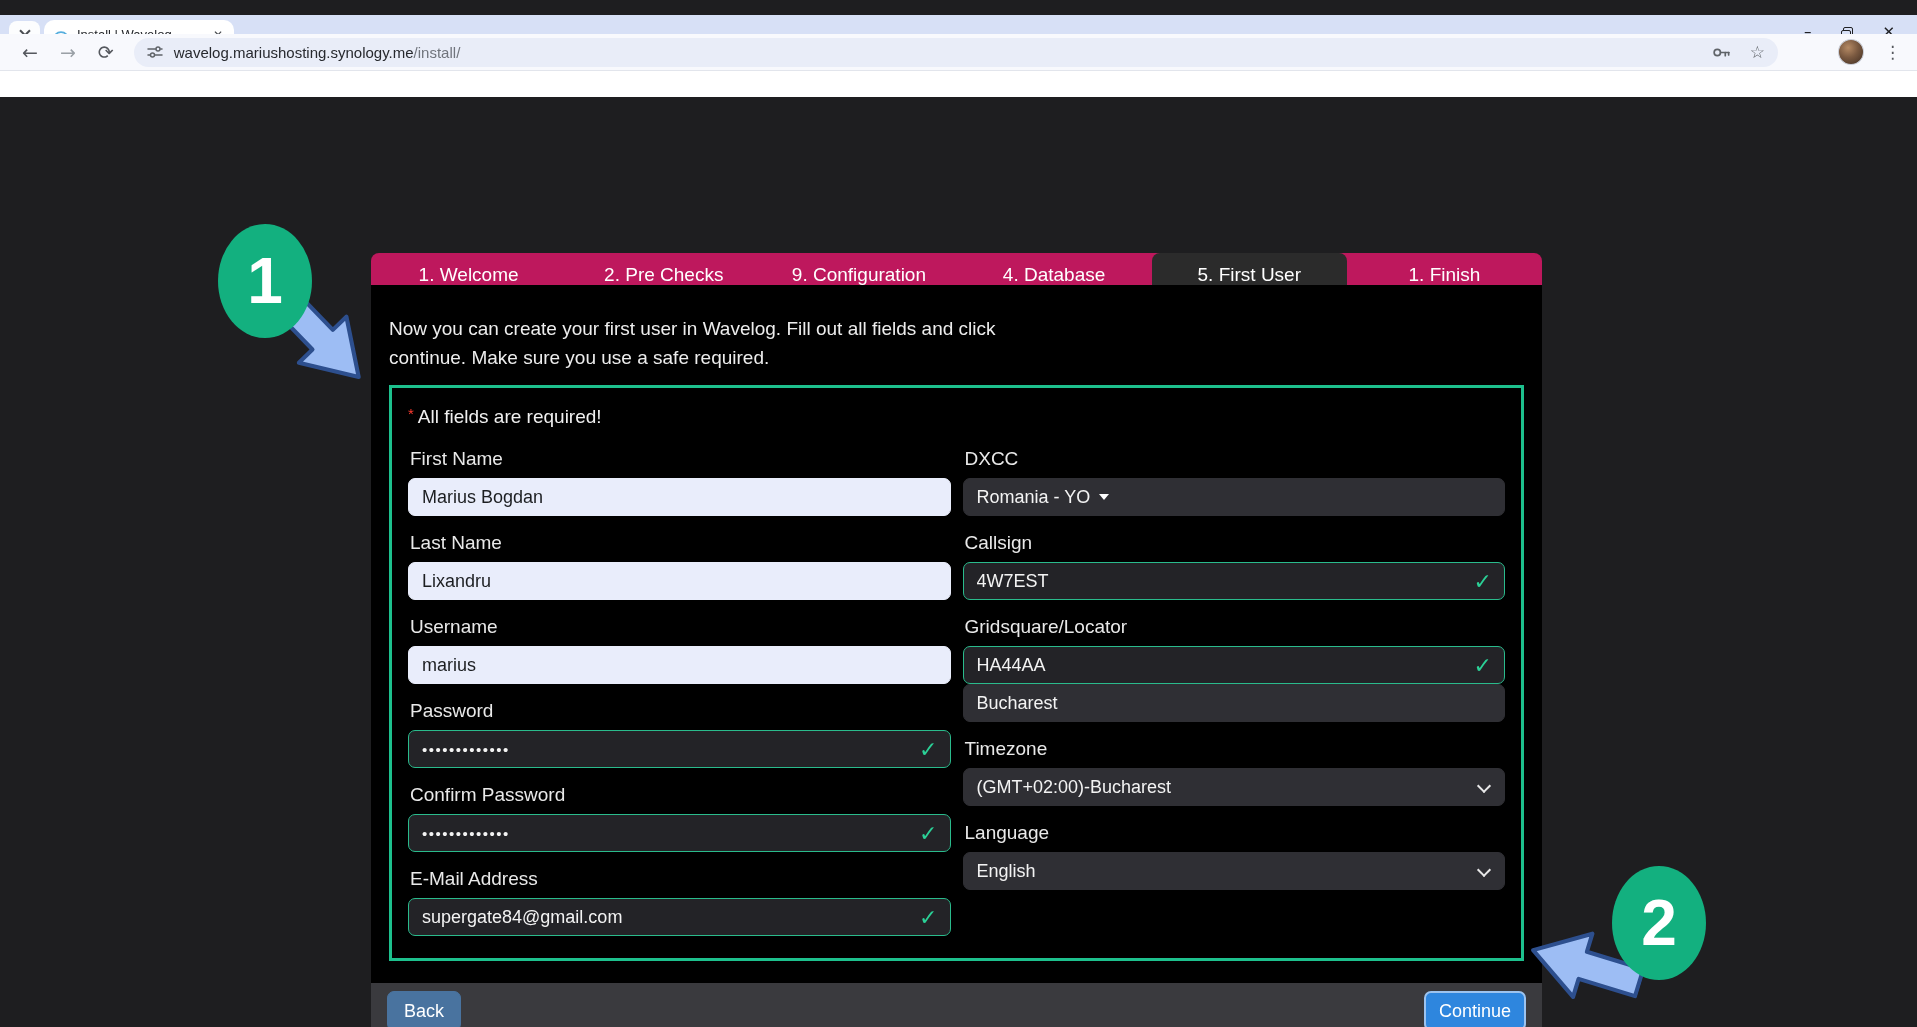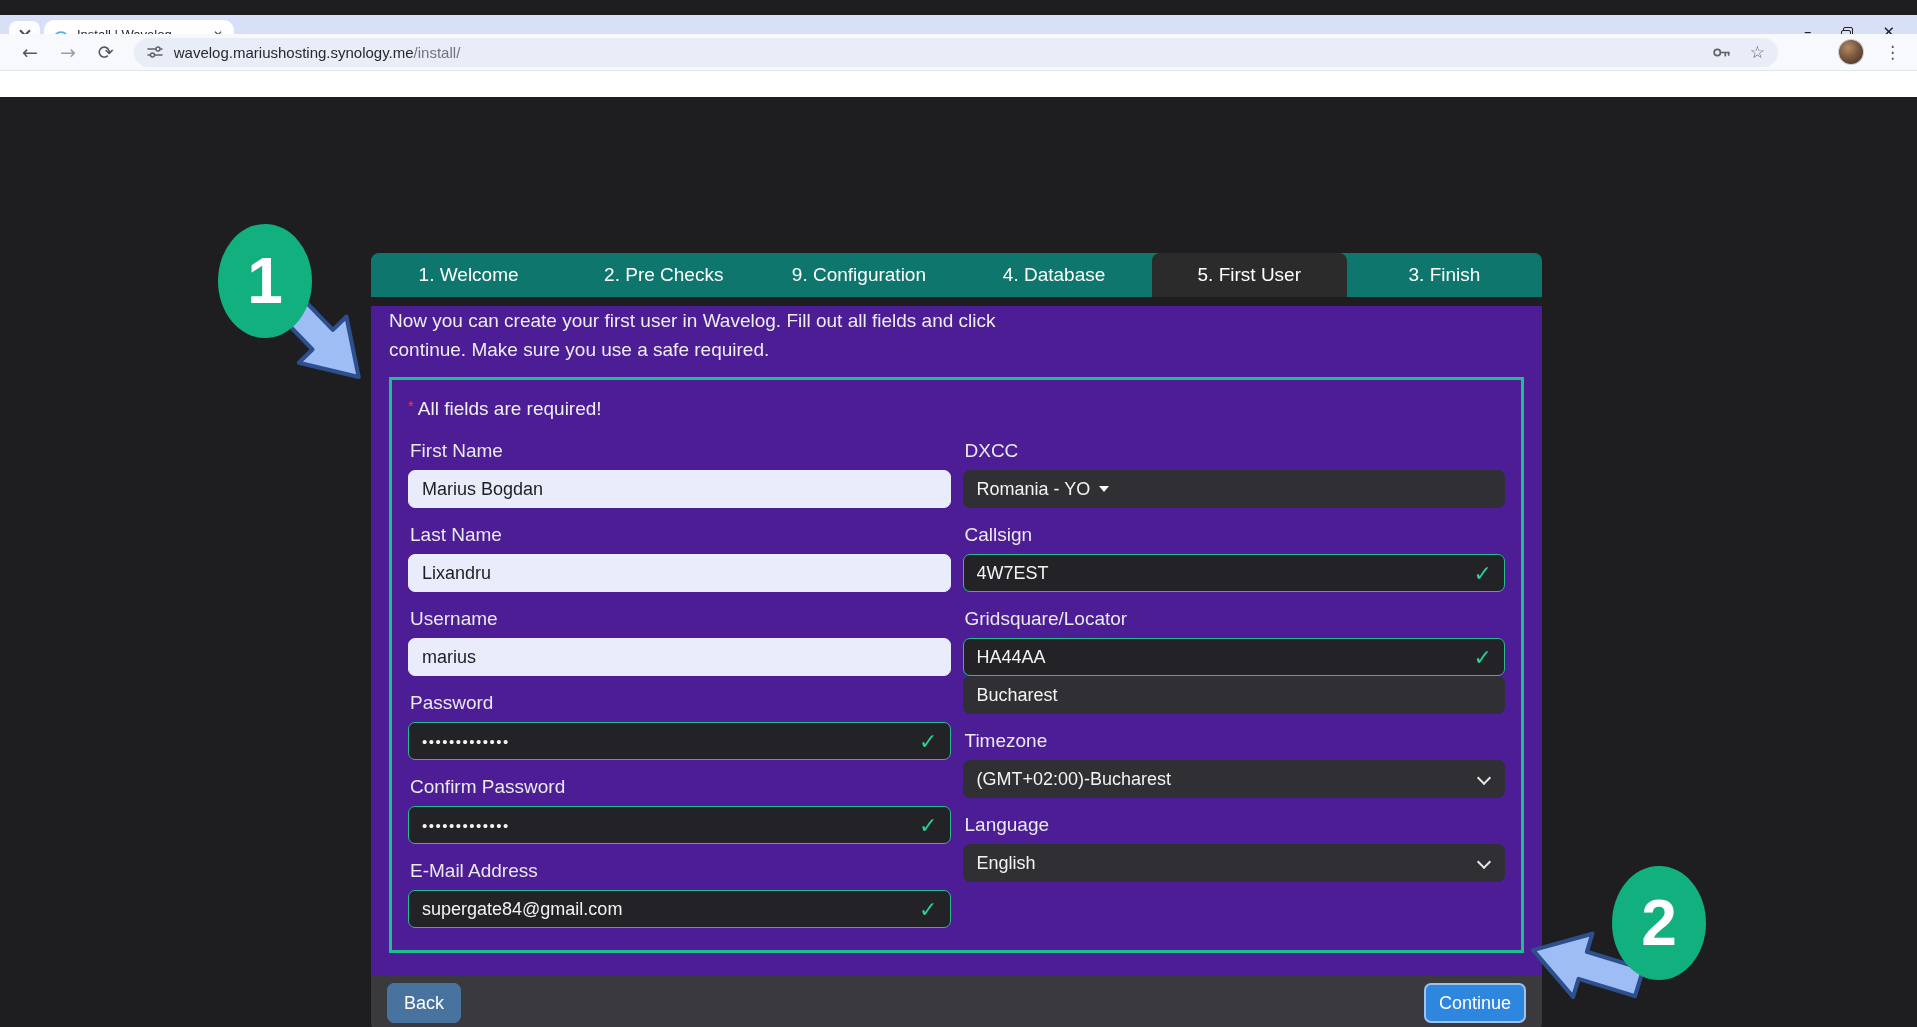--- a/index.html
+++ b/index.html
@@ -36,24 +36,24 @@
     font-family:"DejaVu Sans",sans-serif; }
   .avatar { width:26px; height:26px; border-radius:50%; margin-left:60px;
     background:radial-gradient(circle at 38% 32%, #b58a64 0%, #7a5940 45%, #3e2d22 100%);
     border:1px solid #c9cdd6; }
   .menu-dots { margin-left:20px; margin-right:16px; color:#55585e; font-size:17px; font-family:"DejaVu Sans",sans-serif; }
   .white-strip { position:absolute; left:0; top:71px; width:100%; height:26px; background:#ffffff; }
   .page { position:absolute; left:0; top:97px; width:100%; height:930px; background:#1e1e20; }
 
   
   .card { position:absolute; left:371px; top:253px; width:1171px; z-index:1; }
-  .wtabs { height:44px; background:#0f766e; border-radius:8px 8px 0 0; display:flex; }
+  .wtabs { height:32px; background:#be185d; border-radius:8px 8px 0 0; display:flex; }
   .wtab { flex:1; text-align:center; line-height:44px; font-size:19px; color:#ffffff; }
   .wtab.active { background:#2b2b2b; border-radius:8px 8px 0 0; }
-  .content { background:#4c1d95; padding:0 18px 22px; }
+  .content { background:#000000; padding:20px 18px 22px; }
   .intro { font-size:19px; line-height:29px; color:#ededed; margin-top:9px; }
   .greenbox { margin-top:13px; border:3px solid #1dc08d; padding:12px 16px 22px; }
   .required { font-size:19px; color:#f0f0f0; margin-top:6px; }
   .req-ast { color:#ff3b30; font-size:15px; position:relative; top:-4px; margin-right:4px; }
   .grid { display:grid; grid-template-columns:1fr 1fr; column-gap:12px; margin-top:4px; }
   .field-label { font-size:19px; color:#e9e9e9; margin:16px 2px 8px; }
   .input-wrap { position:relative; }
   .ibox { width:100%; height:38px; border-radius:7px; font-size:18px; padding:0 13px;
     border:1px solid transparent; font-family:"Liberation Sans","DejaVu Sans",sans-serif;
     display:flex; align-items:center; outline:none; }
@@ -138,21 +138,21 @@
   <div class="white-strip"></div>
   <div class="page"></div>
 
   <div class="card">
     <div class="wtabs">
       <div class="wtab">1. Welcome</div>
       <div class="wtab">2. Pre Checks</div>
       <div class="wtab">9. Configuration</div>
       <div class="wtab">4. Database</div>
       <div class="wtab active">5. First User</div>
-      <div class="wtab">3. Finish</div>
+      <div class="wtab">1. Finish</div>
     </div>
 
     <div class="content">
       <div class="intro">
         <div>Now you can create your first user in Wavelog. Fill out all fields and click</div>
         <div>continue. Make sure you use a safe required.</div>
       </div>
 
       <div class="greenbox">
         <div class="required"><span class="req-ast">*</span><span>All fields are required!</span></div>

